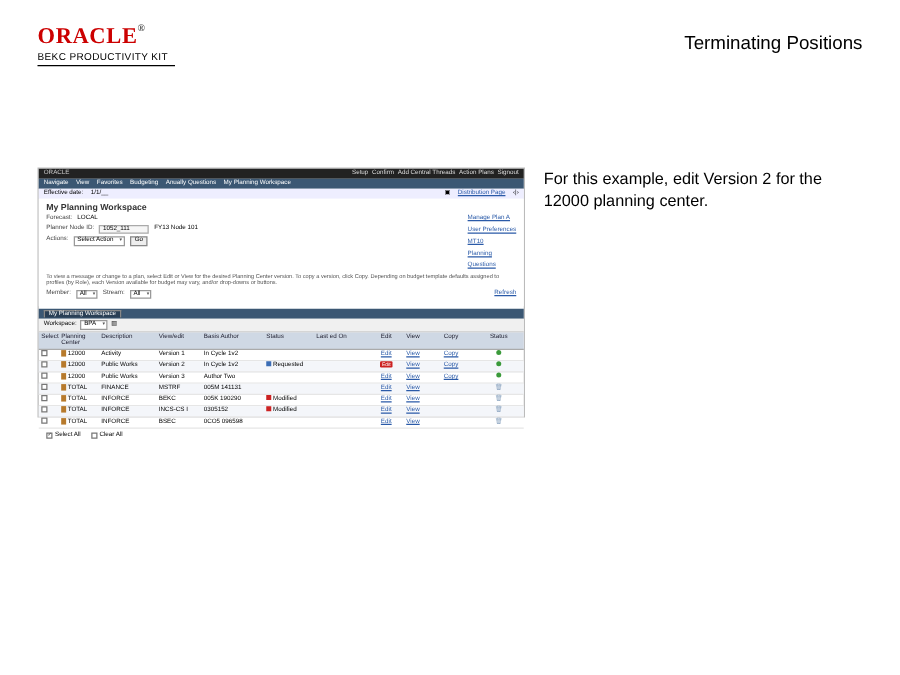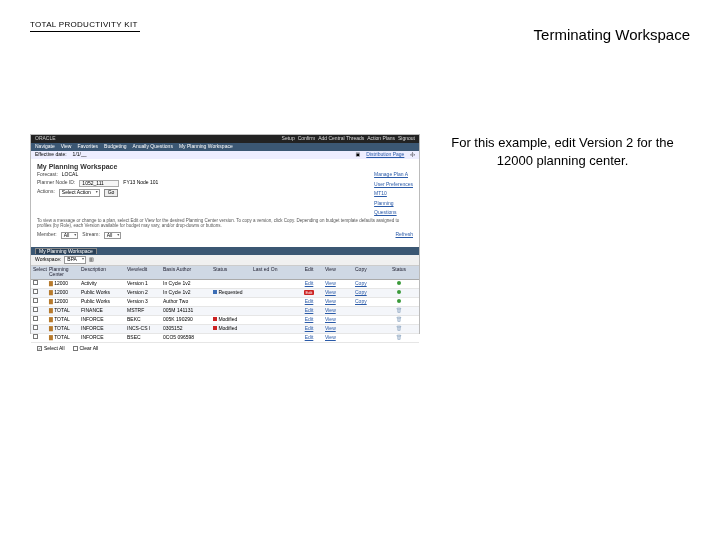--- a/index.html
+++ b/index.html
@@ -68,31 +68,34 @@
   .s-dot.blue { background: #3b6db5; }
   .s-dot.green { background: #3a9a3a; border-radius: 50%; }
   .s-bin { color: #8aa3bf; }
 
   .s-foot { display: flex; gap: 8px; padding: 3px 6px; }
   .s-fchk { display: inline-flex; gap: 2px; align-items: center; }
 
   
   .instr { position: absolute; left: 435px; top: 134px; right: 30px; font-size: 13px; color: #000; line-height: 1.35; }
   .instr .step { margin-bottom: 18px; }
-  .instr p { margin-bottom: 14px; text-align: center; }
+  .instr p { margin-bottom: 14px; }
   .instr b { font-weight: bold; }
 </style>
 </head>
 <body>
 
 <div class="hdr">
-  <div class="upk">TOTAL PRODUCTIVITY KIT</div>
+  <div class="oracle-logo">
+    <span>ORACLE</span><sup>®</sup>
+  </div>
+  <div class="upk">BEKC PRODUCTIVITY KIT</div>
 </div>
 
-<div class="title">Terminating Workspace</div>
+<div class="title">Terminating Positions</div>
 
 <div class="shot">
   <div class="s-bar">
     <span class="s-bar-item">ORACLE</span>
     <span class="s-bar-right">
       <span>Setup</span>
       <span>Confirm</span>
       <span>Add Central Threads</span>
       <span>Action Plans</span>
       <span>Signout</span>

